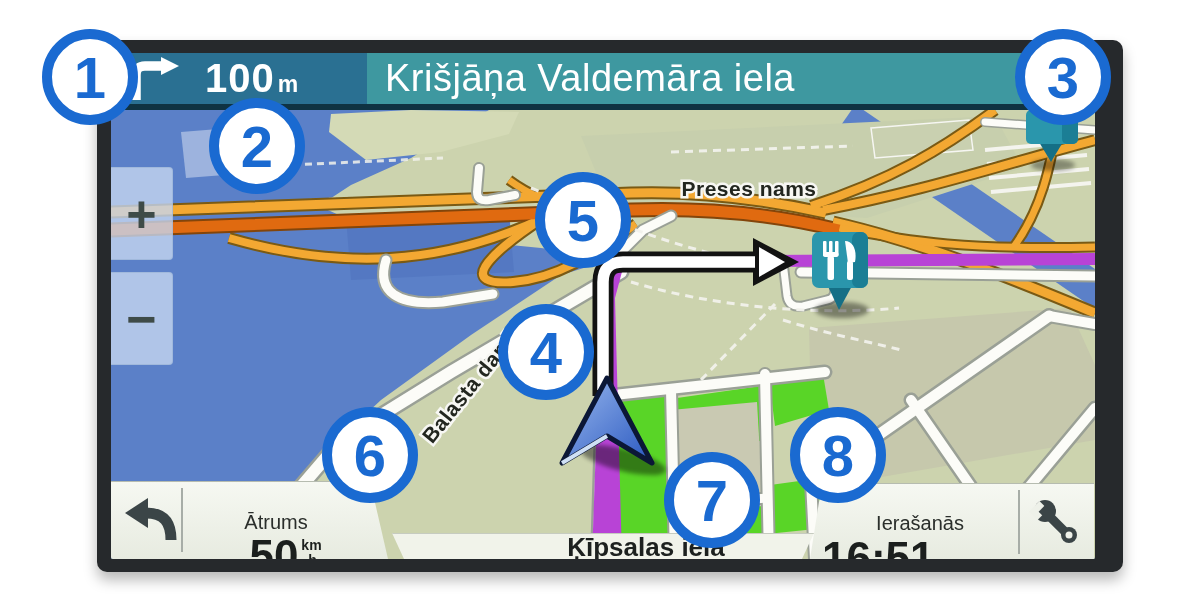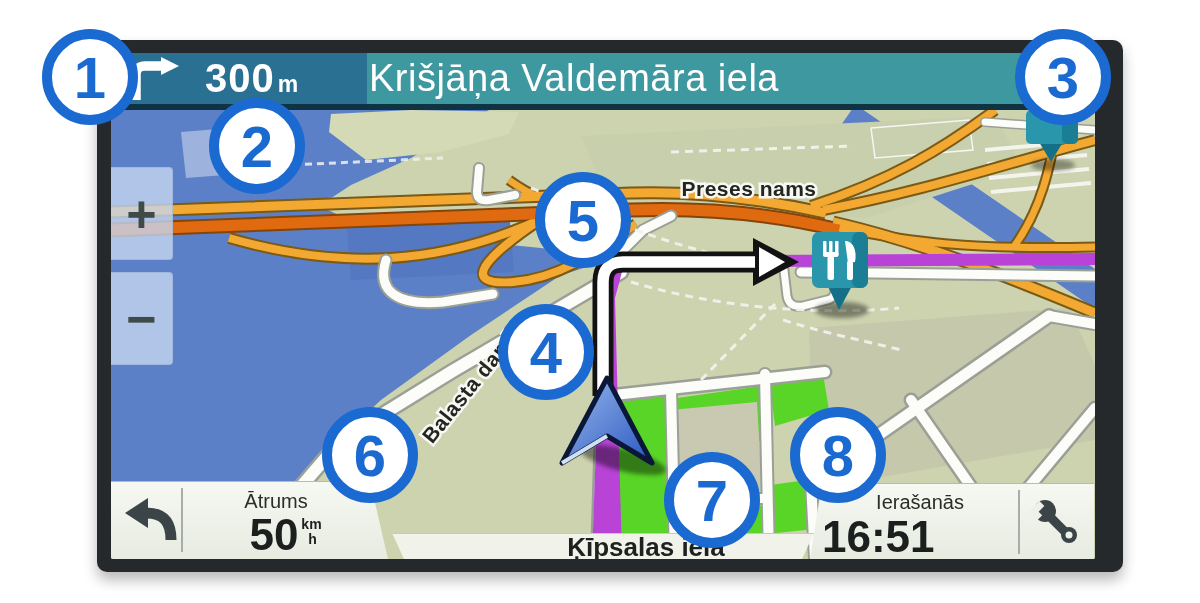--- a/index.html
+++ b/index.html
@@ -6,21 +6,21 @@
   .stage{position:relative;width:1200px;height:603px;background:#ffffff;overflow:hidden;
          font-family:"Liberation Sans",sans-serif;}
   .device{position:absolute;left:97px;top:40px;width:1026px;height:532px;background:#26292c;
           border-radius:10px;box-shadow:0 8px 14px rgba(0,0,0,.28);}
   .screen{position:absolute;left:14px;top:13px;width:984px;height:506px;background:#ccd3ae;
           overflow:hidden;border-radius:2px;}
   
   .nav-bar{position:absolute;left:0;top:0;width:984px;height:51px;display:flex;
            border-bottom:6px solid #0f3342;}
   .nav-left{width:256px;background:#2a7092;display:flex;align-items:center;padding-left:16px;box-sizing:border-box;}
-  .nav-right{flex:1;background:#3e98a0;display:flex;align-items:center;padding-left:2px;box-sizing:border-box;overflow:hidden;}
+  .nav-right{flex:1;background:#3e98a0;display:flex;align-items:center;padding-left:18px;box-sizing:border-box;overflow:hidden;}
   .dist{display:flex;align-items:baseline;margin-left:26px;color:#fff;}
   .dist-val{font-size:40px;font-weight:bold;letter-spacing:1px;}
   .dist-unit{font-size:23px;font-weight:bold;margin-left:3px;}
   .street-next{color:#fff;font-size:38px;font-weight:500;white-space:nowrap;letter-spacing:.5px;}
   
   .map-svg{position:absolute;left:0;top:57px;}
   
   .zoom-btn{position:absolute;left:0;width:62px;height:93px;background:rgba(197,214,240,.8);
             border:1px solid rgba(150,175,210,.55);border-left:none;border-radius:0 4px 4px 0;
             display:flex;align-items:center;justify-content:center;
@@ -29,21 +29,21 @@
   
   .blk{position:absolute;background:linear-gradient(#f6f8f2,#e7ebe0);border-top:1px solid #b6bcb0;box-sizing:border-box;}
   .blk-left{left:0;top:428px;width:278px;height:78px;
             clip-path:polygon(0 0,259px 0,277px 100%,0 100%);}
   .blk-center{left:281px;top:480px;width:422px;height:26px;background:#f1f3ea;
               clip-path:polygon(0 0,422px 0,410px 100%,12px 100%);
               border-top:1px solid #c6cbc0;text-align:center;padding-left:86px;}
   .blk-right{left:699px;top:430px;width:284px;height:76px;
              clip-path:polygon(12px 0,284px 0,284px 100%,0 100%);}
   .vdiv{position:absolute;width:2px;background:#a7ada7;}
-  .field-label{font-size:20px;color:#2a2e2b;text-align:center;}
+  .field-label{font-size:20px;color:#2a2e2b;text-align:center;margin-top:21px;}
   .field-value{font-size:44px;font-weight:bold;color:#1b1f1d;line-height:40px;}
   .speed-wrap{position:absolute;left:72px;top:8px;width:186px;}
   .speed-row{display:flex;justify-content:center;align-items:flex-start;margin-top:2px;padding-left:19px;}
   .speed-unit{display:flex;flex-direction:column;font-size:14px;font-weight:bold;color:#1b1f1d;
               line-height:15px;margin-left:3px;margin-top:2px;}
   .arr-wrap{position:absolute;left:12px;top:7px;width:196px;}
   .street-now{font-size:26px;font-weight:bold;color:#1d211f;line-height:26px;white-space:nowrap;}
   .icon-btn{position:absolute;}
   
   .callout{position:absolute;width:96px;height:96px;box-sizing:border-box;border-radius:50%;
@@ -224,21 +224,21 @@
       <div class="zoom-btn zoom-in">+</div>
       <div class="zoom-btn zoom-out">−</div>
 
       <div class="nav-bar">
         <div class="nav-left">
           <svg width="52" height="46" viewBox="0 0 52 46">
             <path d="M 9,44 L 9,19 Q 9,10 18,10 L 35,10" stroke="#ffffff" stroke-width="9.5" fill="none"></path>
             <polygon points="34,1 52,10 34,19" fill="#ffffff"></polygon>
           </svg>
           <div class="dist">
-            <span class="dist-val">300</span>
+            <span class="dist-val">100</span>
             <span class="dist-unit">m</span>
           </div>
         </div>
         <div class="nav-right">
           <span class="street-next">Krišjāņa Valdemāra iela</span>
         </div>
       </div>
 
       <div class="blk blk-left">
         <svg class="icon-btn" style="left:12px;top:14px;" width="56" height="50" viewBox="0 0 56 50">

